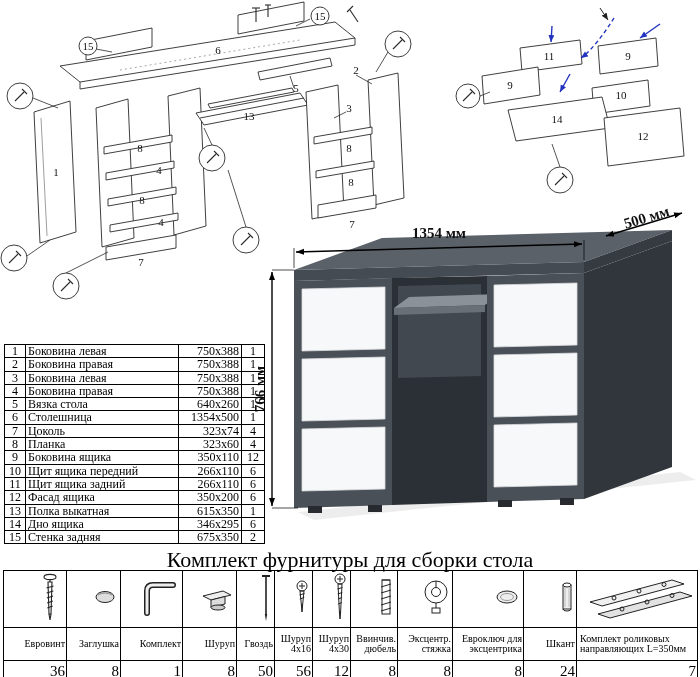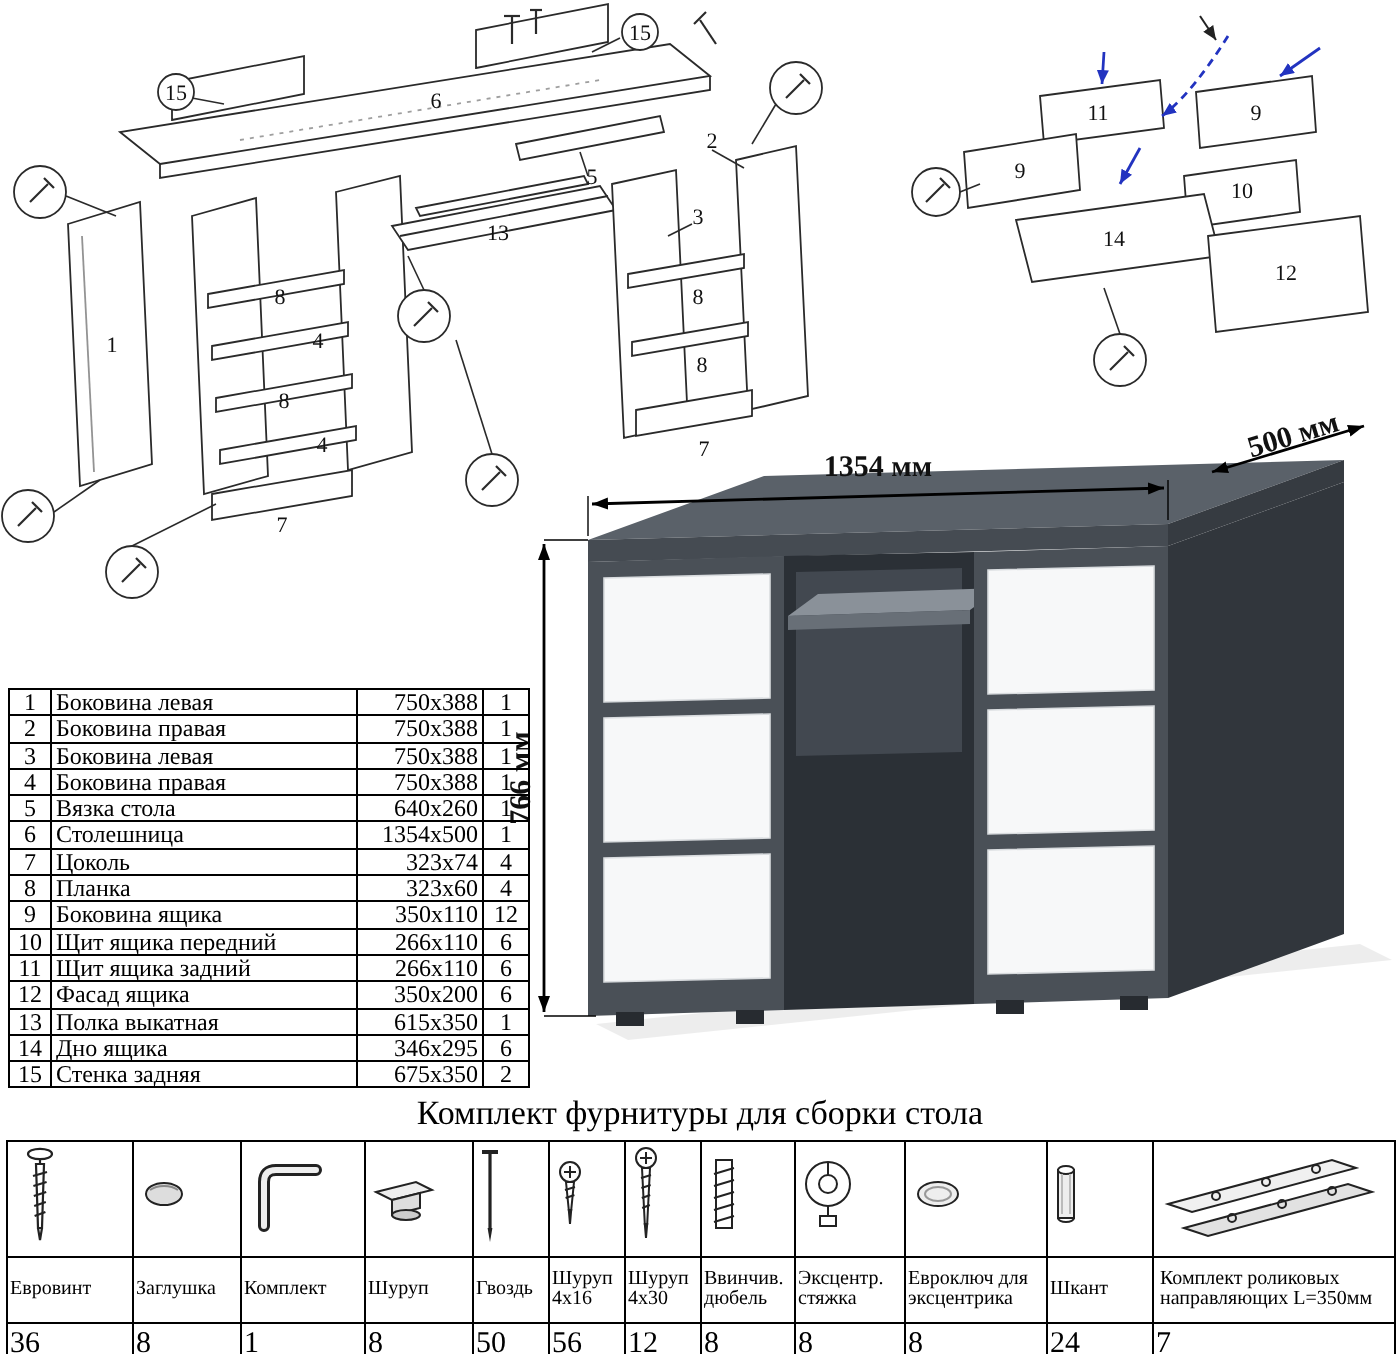--- a/index.html
+++ b/index.html
@@ -18,26 +18,26 @@
   #parts td{
     border:1px solid #000;font-size:12px;line-height:12.3px;height:12.3px;
     padding:0 2px;white-space:nowrap;
   }
   .c-num{width:16px;text-align:center;}
   .c-name{width:148px;text-align:left;font-family:Liberation Serif, serif;}
   .c-size{width:58px;text-align:right;}
   .c-qty{width:18px;text-align:center;}
 
   
-  #hw-title{left:0;top:547px;width:700px;text-align:center;font-size:17px;}
+  #hw-title{left:0;top:547px;width:700px;text-align:center;font-size:22px;}
 
   
   #hw{left:3px;top:570px;}
   #hw table{border-collapse:collapse;table-layout:fixed;width:694px;}
-  #hw td{border:1px solid #000;text-align:left;vertical-align:middle;overflow:hidden;}
+  #hw td{border:1px solid #000;text-align:right;vertical-align:middle;overflow:hidden;}
   #hw tr.icons td{height:52px;}
   #hw tr.names td{height:30px;font-size:10px;line-height:10.5px;padding:1px;}
   #hw tr.qtys td{height:19px;font-size:15px;}
   #hw tr.names td.wide{text-align:left;padding-left:3px;font-family:Liberation Serif, serif;}
 </style>
 </head>
 <body>
 
 <div class="abs" style="left:0;top:0">
 <svg width="452" height="346" viewBox="0 0 452 346">

